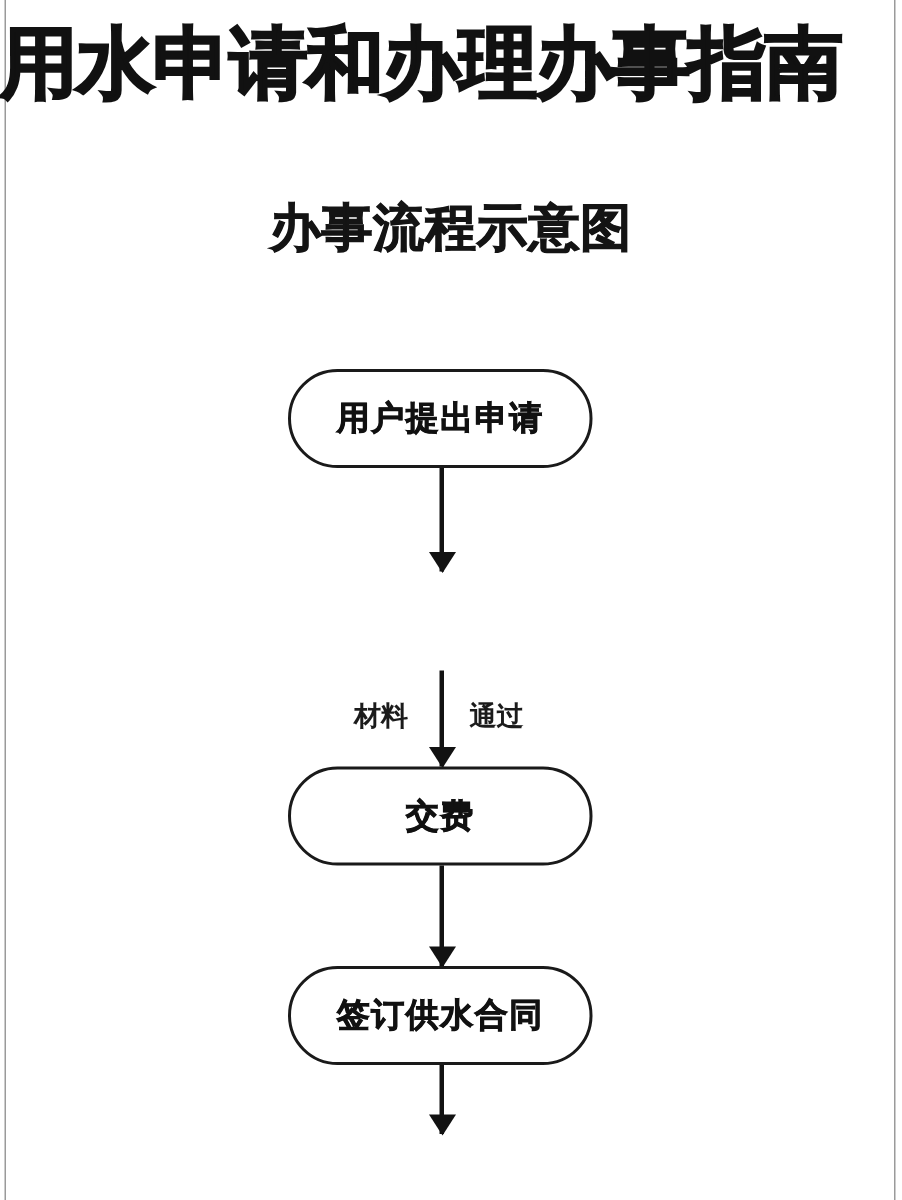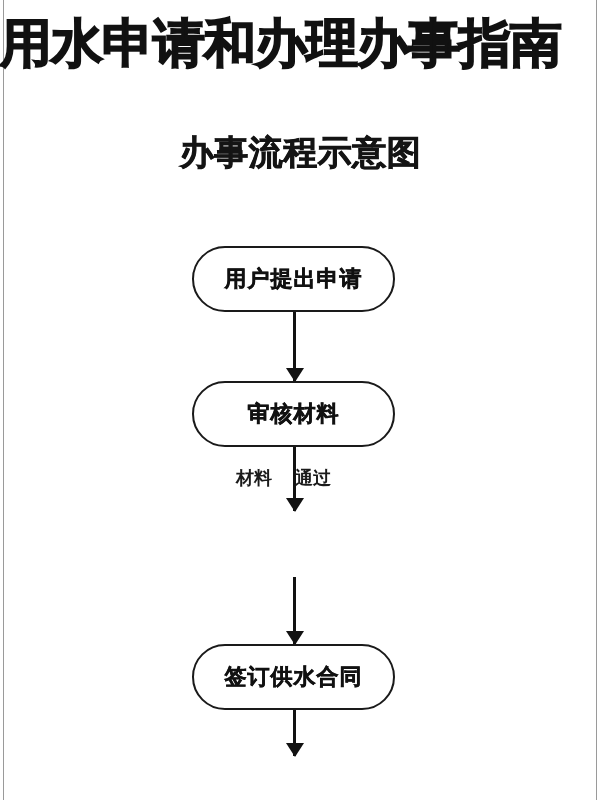--- a/index.html
+++ b/index.html
@@ -129,21 +129,21 @@
   .edge-label {
     position: absolute;
     top: 422px;
     font-size: 18px;
     font-weight: 700;
     color: #1b1b1b;
     white-space: nowrap;
     line-height: 24px;
   }
   .edge-label.left  { left: 236px; text-align: center; }
-  .edge-label.right { left: 295px; }
+  .edge-label.right { left: 313px; }
 </style>
 </head>
 <body>
 
 <div id="page">
 
   <div class="edge-rule left"></div>
   <div class="edge-rule right"></div>
 
   <div class="doc-title">用水申请和办理办事指南</div>
@@ -153,32 +153,32 @@
   <div id="flow">
 
     <div class="node n1">
       <span class="node-label">用户提出申请</span>
     </div>
 
     <div class="connector c1">
       <span class="arrow-head"></span>
     </div>
 
-    <div class="node n2">
-      <span class="node-label">审核材料</span>
-    </div>
 
     <div class="edge-label left">材料</div>
 
     <div class="connector c2">
       <span class="arrow-head"></span>
     </div>
 
     <div class="edge-label right">通过</div>
 
+    <div class="node n3">
+      <span class="node-label">交费</span>
+    </div>
 
     <div class="connector c3">
       <span class="arrow-head"></span>
     </div>
 
     <div class="node n4">
       <span class="node-label">签订供水合同</span>
     </div>
 
     <div class="connector c4">

